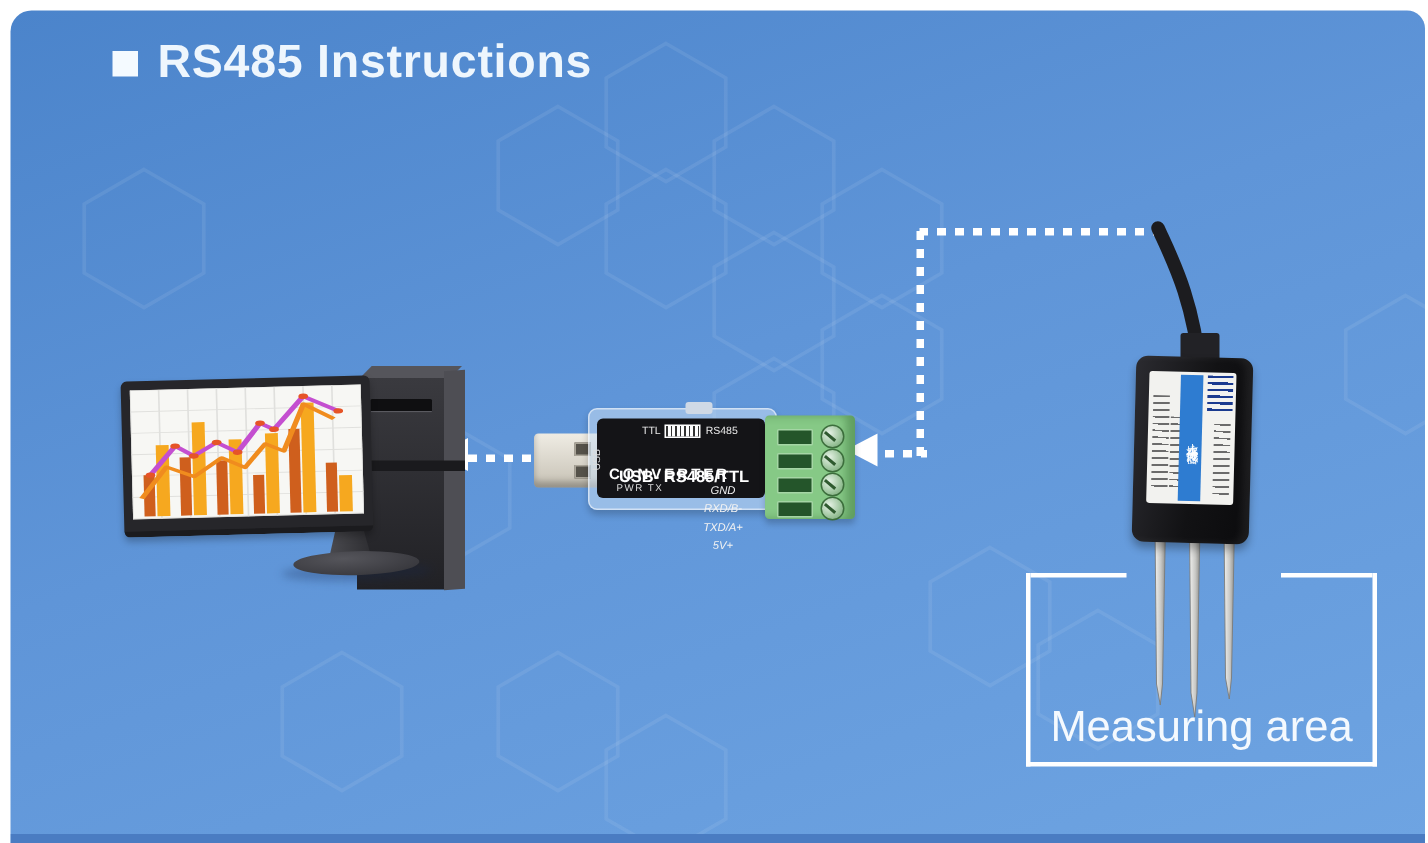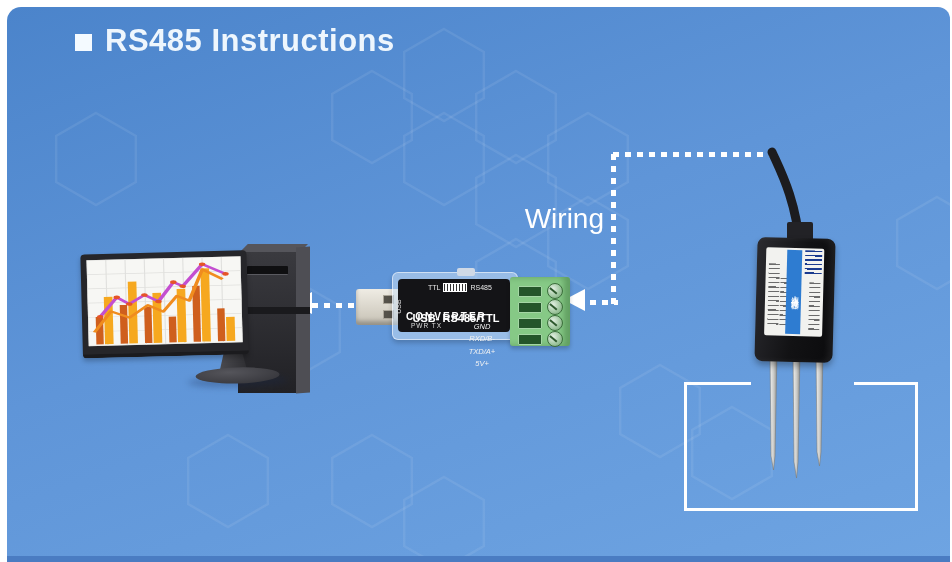--- a/index.html
+++ b/index.html
@@ -124,27 +124,27 @@
       </svg>
 
     <div id="title-row">
       <div id="title-bullet" title="■"></div>
       <div id="title-text">RS485 Instructions</div>
     </div>
 
     <div id="measure-box" class="abs">
       <div class="measure-top" style="left:0;width:64px;"></div>
       <div class="measure-top" style="left:167px;width:61px;"></div>
+      <div id="measure-label" class="caption">Measuring area</div>
     </div>
 
     <div class="abs dash-h" style="left:606px;top:145px;width:166px;"></div>
     <div class="abs dash-v" style="left:604px;top:147px;height:150px;"></div>
     <div class="abs dash-h" style="left:583px;top:293px;width:28px;"></div>
     <div class="abs arrow-left" style="left:557px;top:282px;"></div>
-    <div id="wiring-label" class="abs">Wiring</div>
 
     <div class="abs dash-h" style="left:305px;top:296px;width:52px;"></div>
     <div class="abs arrow-left" style="left:284px;top:285px;"></div>
 
     <div class="abs" id="tower-top"></div>
     <div class="abs" id="tower-side"></div>
     <div class="abs" id="tower-front"></div>
     <div class="abs" id="tower-slot"></div>
     <div class="abs" id="tower-groove"></div>
 

